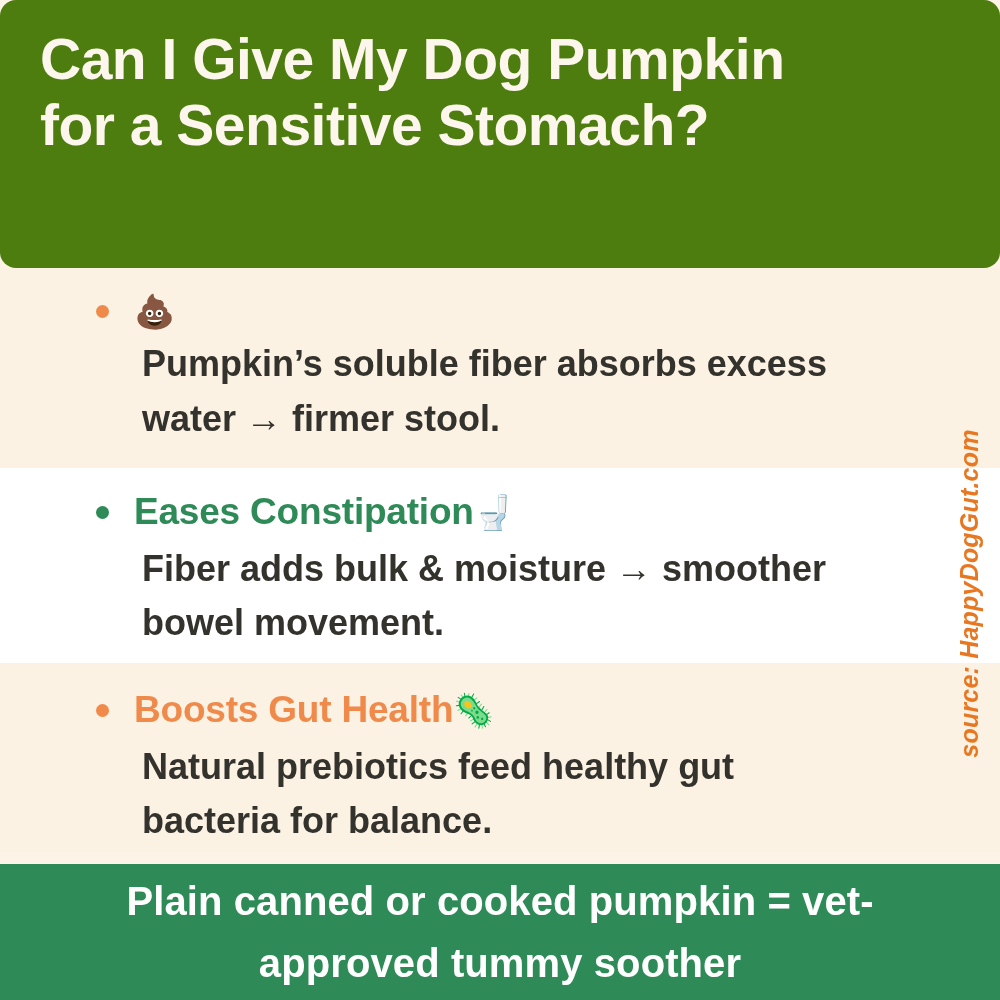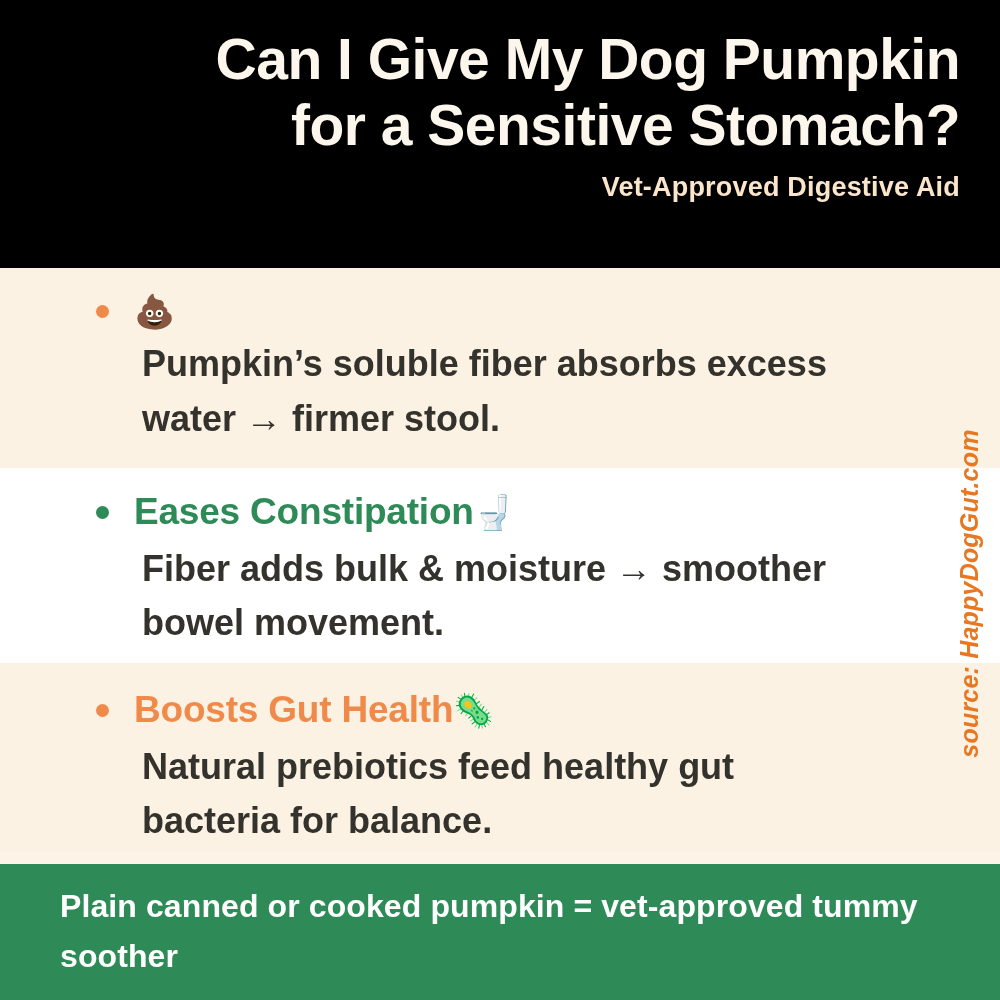--- a/index.html
+++ b/index.html
@@ -18,24 +18,25 @@
     background: #FDF4E7;
   }
 
   
   .header-band {
     position: absolute;
     left: 0;
     top: 0;
     width: 1000px;
     height: 268px;
-    background: #000000;
+    background: #4d7c0f;
     box-sizing: border-box;
     padding: 26px 40px 0 40px;
-    text-align: right;
+    text-align: left;
+    border-radius: 16px;
   }
   .title {
     font-size: 57px;
     font-weight: bold;
     line-height: 1.16;
     color: #FDF6EC;
     letter-spacing: -0.5px;
     margin: 0;
     white-space: pre-line;
   }
@@ -111,24 +112,24 @@
     width: 1000px;
     height: 136px;
     background: #2E8B57;
     display: flex;
     align-items: center;
     justify-content: center;
     box-sizing: border-box;
     padding: 0 60px;
   }
   .footer-text {
-    font-size: 32px;
+    font-size: 40px;
     font-weight: bold;
     color: #FFFFFF;
-    text-align: left;
+    text-align: center;
     line-height: 1.55;
     letter-spacing: 0.1px;
   }
 
   
   .source-vertical {
     position: absolute;
     right: 4px;
     top: 368px;
     height: 450px;
@@ -151,21 +152,20 @@
   }
 </style>
 </head>
 <body>
 
 <div id="infographic">
 
   <div class="header-band">
     <h1 class="title">Can I Give My Dog Pumpkin
 for a Sensitive Stomach?</h1>
-    <div class="subtitle">Vet-Approved Digestive Aid</div>
   </div>
 
   <div class="band band-cream band-1"></div>
   <div class="band band-white band-2"></div>
   <div class="band band-cream band-3"></div>
 
   <div class="bullet-block b1">
     <div class="bullet-head-row">
       <span class="dot" style="background:#F08A4B"></span>
       <span class="emoji">💩</span>

